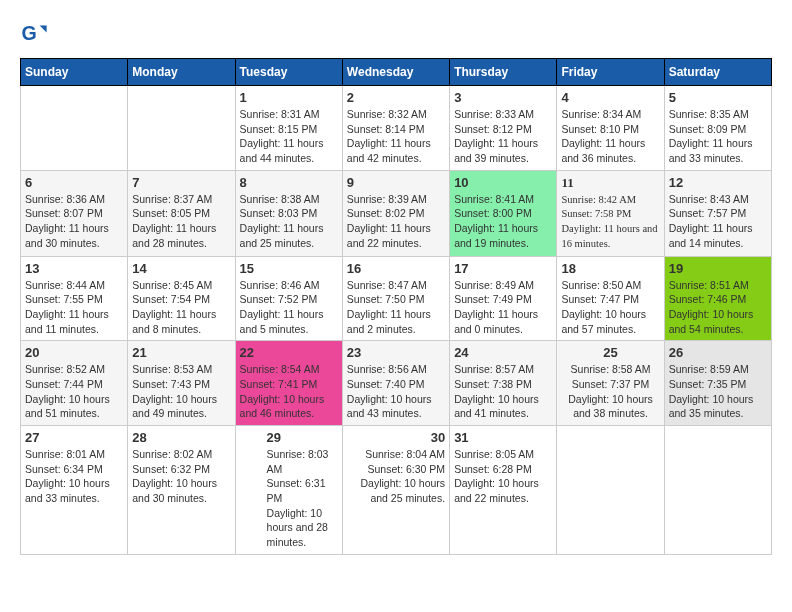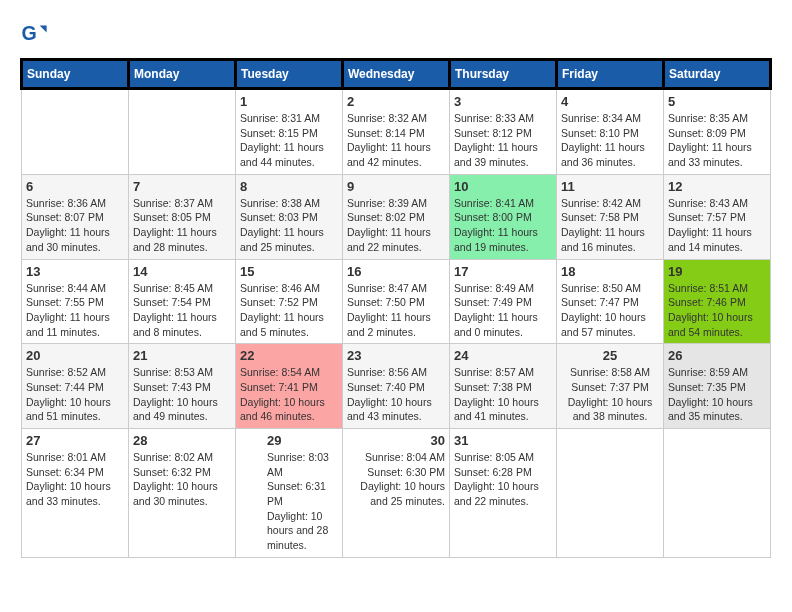--- a/index.html
+++ b/index.html
@@ -49,21 +49,21 @@
       width: 100%;
       border-collapse: collapse;
       font-size: 11px;
     }
     thead th {
       background-color: #1a5ca8;
       color: #fff;
       padding: 6px 4px;
       text-align: left;
       font-size: 12px;
-      border: 3px solid #000000;
+      border: 1px solid #000000;
     }
     td {
       border: 1px solid #ccc;
       vertical-align: top;
       padding: 4px;
       width: calc(100% / 7);
       height: 80px;
       color: #333;
     }
     .day-num {
@@ -192,21 +192,21 @@
         </div>
       </td>
         <td style="background-color: #86efac;">
         <span class="day-num">10</span>
         <div class="day-info">
           Sunrise: 8:41 AM<br>
           Sunset: 8:00 PM<br>
           Daylight: 11 hours and 19 minutes.
         </div>
       </td>
-        <td style="background-color: rgb(245, 245, 245);">
+        <td style="background-color: rgb(245, 245, 245); font-family: Liberation Serif, serif;">
         <span class="day-num">11</span>
         <div class="day-info">
           Sunrise: 8:42 AM<br>
           Sunset: 7:58 PM<br>
           Daylight: 11 hours and 16 minutes.
         </div>
       </td>
         <td style="background-color: rgb(245, 245, 245);">
         <span class="day-num">12</span>
         <div class="day-info">
@@ -284,21 +284,21 @@
         </div>
       </td>
         <td style="background-color: rgb(245, 245, 245);">
         <span class="day-num">21</span>
         <div class="day-info">
           Sunrise: 8:53 AM<br>
           Sunset: 7:43 PM<br>
           Daylight: 10 hours and 49 minutes.
         </div>
       </td>
-        <td style="background-color: #fca5a5;">
+        <td style="background-color: #ec4899;">
         <span class="day-num">22</span>
         <div class="day-info">
           Sunrise: 8:54 AM<br>
           Sunset: 7:41 PM<br>
           Daylight: 10 hours and 46 minutes.
         </div>
       </td>
         <td style="background-color: rgb(245, 245, 245);">
         <span class="day-num">23</span>
         <div class="day-info">

